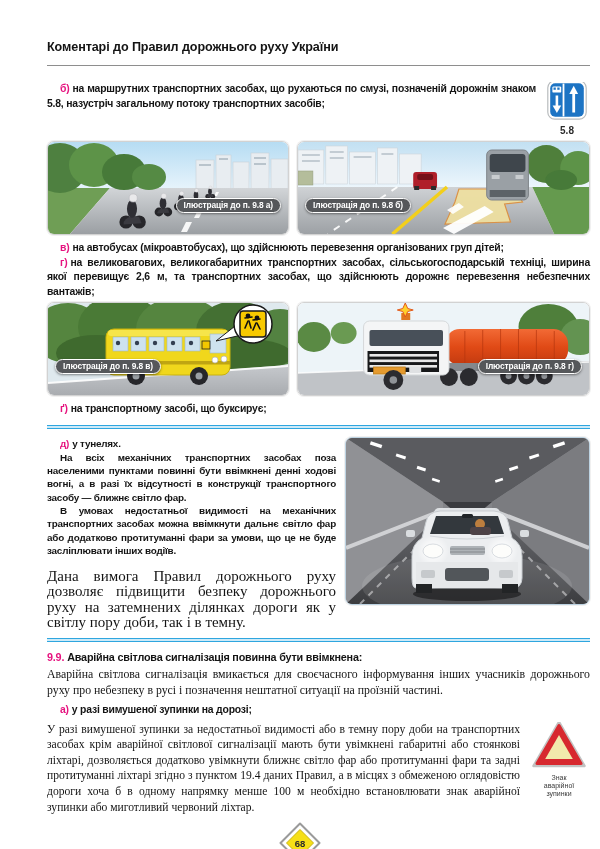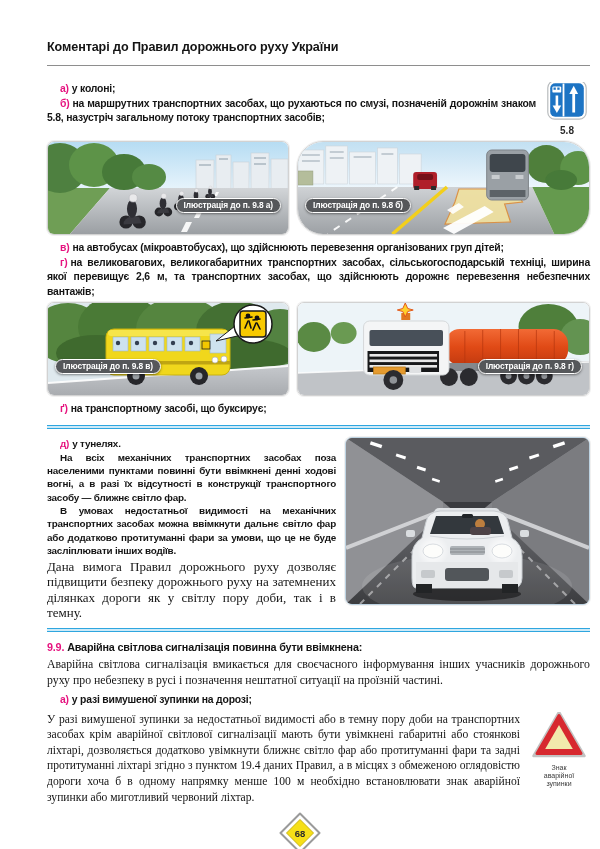--- a/index.html
+++ b/index.html
@@ -30,42 +30,42 @@
   .sign58{float:right;width:46px;text-align:center;margin:-2px 0 2px 8px;}
   .sign58-label{font-size:10px;font-weight:bold;color:#2b2b2b;margin-top:1px;}
   
   .figrow{display:flex;gap:8px;margin:3px 0 6px;}
   .fig{
     position:relative;margin:0;border-radius:7px;overflow:hidden;
     border:1px solid #d2d2d2;box-shadow:0 0 0 1px #f0f0f0;
   }
   .fig svg{display:block;width:100%;height:100%;}
   .fig-moto{width:240px;height:92px;}
-  .fig-buslane{flex:1;height:92px;border-radius:26px;}
+  .fig-buslane{flex:1;height:92px;}
   .fig-schoolbus{width:240px;height:92px;}
   .fig-tanker{flex:1;height:92px;}
   .pill{
     position:absolute;bottom:21px;background:#55575a;color:#fff;
     border:1.5px solid #fff;border-radius:10px;padding:1px 7px 2px;
     font-size:8.4px;font-weight:bold;letter-spacing:-0.1px;white-space:nowrap;
     box-shadow:0 1px 2.5px rgba(0,0,0,.45);
   }
   .pill-br{right:7px;}
   .pill-bl{left:7px;}
   
   .divider{
     height:2.5px;background:#cdeaf8;
     border-top:1.4px solid #2fa6df;border-bottom:1.4px solid #2fa6df;
     margin:8px 0;
   }
   
   .twocol{display:flex;gap:9px;margin:1px 0 0;}
   .col-left{flex:1;}
   .twocol .rule{font-size:9.9px;line-height:13.3px;}
-  .comment{font-size:13px;line-height:15.2px;margin-top:2px;}
+  .comment{font-size:15px;line-height:15.2px;margin-top:12px;}
   .fig-tunnel{width:243px;height:166px;border:1px solid #bdd3e2;}
   
   .heading99{margin:2px 0 1px;font-size:10.8px;}
   .intro99{margin:0 0 5px;}
   .itema99{margin:0 0 4px;}
   .body99{overflow:hidden;}
   .signstop{float:right;width:62px;text-align:center;margin:-4px 0 2px 8px;}
   .signstop-label{font-size:7px;line-height:8px;color:#3a3a3a;width:46px;margin:0 auto;}
   .body99 .serif{font-size:11.6px;line-height:15.6px;}
   
@@ -88,21 +88,20 @@
         <rect x="5.4" y="6.4" width="8.8" height="6.2" rx="1.2" fill="#ffffff"></rect>
         <rect x="6.5" y="7.5" width="2.3" height="2.3" fill="#1d74c4"></rect>
         <rect x="10.3" y="7.5" width="2.3" height="2.3" fill="#1d74c4"></rect>
         <rect x="8.6" y="15.5" width="2.6" height="11" fill="#ffffff"></rect>
         <polygon points="5.6,25.5 14.2,25.5 9.9,33" fill="#ffffff"></polygon>
         <rect x="25.3" y="12" width="2.8" height="20.5" fill="#ffffff"></rect>
         <polygon points="22.3,14 31.1,14 26.7,5.8" fill="#ffffff"></polygon>
       </svg>
       <div class="sign58-label">5.8</div>
     </div>
-    <p class="rule ind"><span class="marker">а)</span><span>у колоні;</span></p>
     <p class="rule ind"><span class="marker">б)</span><span>на маршрутних транспортних засобах, що рухаються по смузі, позначеній дорожнім знаком 5.8, назустріч загальному потоку транспортних засобів;</span></p>
   </div>
 
   <div class="figrow">
     <figure class="fig fig-moto">
       <svg viewBox="0 0 240 92" preserveAspectRatio="none">
         <defs>
           <linearGradient id="sky1" x1="0" y1="0" x2="0" y2="1">
             <stop offset="0" stop-color="#b6dcf3"></stop>
               <stop offset="1" stop-color="#eaf5fc"></stop>

